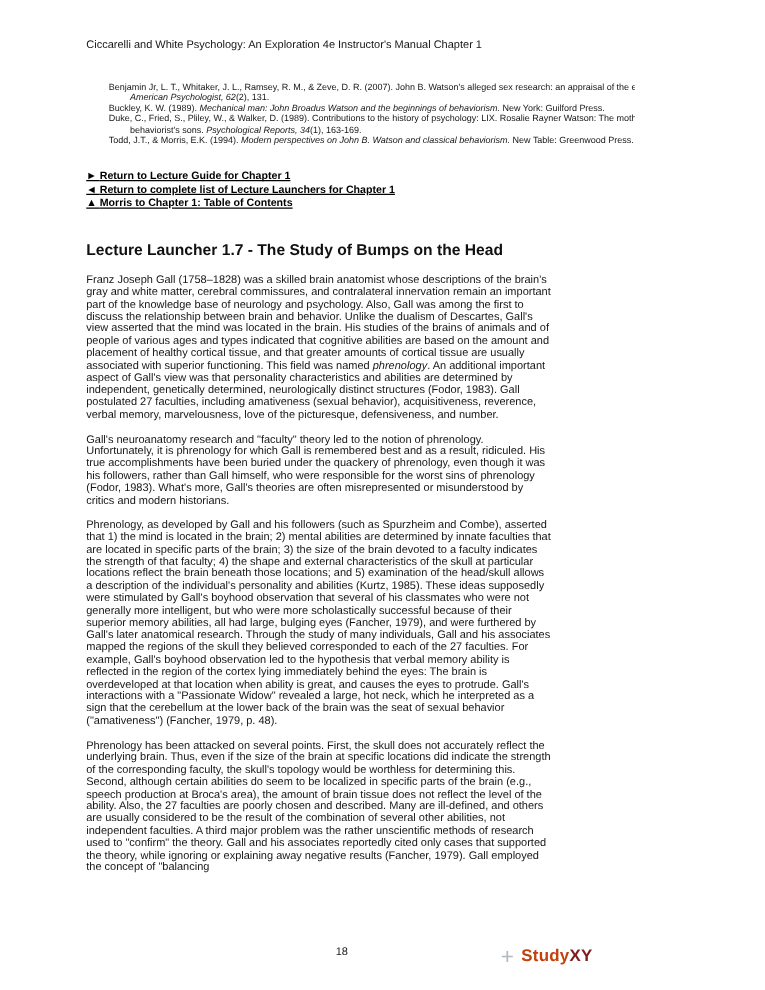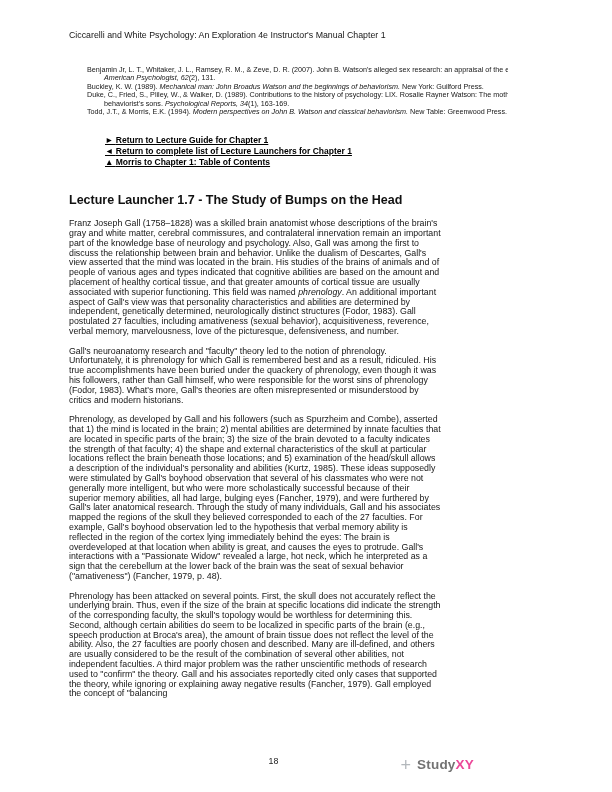--- a/index.html
+++ b/index.html
@@ -26,21 +26,20 @@
   }
   .reference {
     padding-left: 17px;
     text-indent: -17px;
   }
   .nav-links {
     margin-top: 20px;
     display: flex;
     flex-direction: column;
     gap: 1px;
-    margin-left: 36px;
   }
   .nav-link {
     font-size: 8.5px;
     font-weight: bold;
     line-height: 9.6px;
     color: #000000;
     text-decoration: underline;
     width: -moz-max-content;
     width: max-content;
     cursor: pointer;
@@ -79,22 +78,22 @@
     color: #b3b8bc;
     font-size: 18px;
     font-weight: normal;
     line-height: 14px;
   }
   .brand-text {
     font-size: 13.5px;
     font-weight: bold;
     letter-spacing: 0.2px;
   }
-  .brand-study { color: #737373; }
-  .brand-xy { color: #ec4899; }
+  .brand-study { color: #c2410c; }
+  .brand-xy { color: #7f1d1d; }
   em { font-style: italic; }
 </style>
 </head>
 <body>
 
 <div class="page">
 
   <div class="doc-header">Ciccarelli and White Psychology: An Exploration 4e Instructor's Manual Chapter 1</div>
 
   <div class="references">

